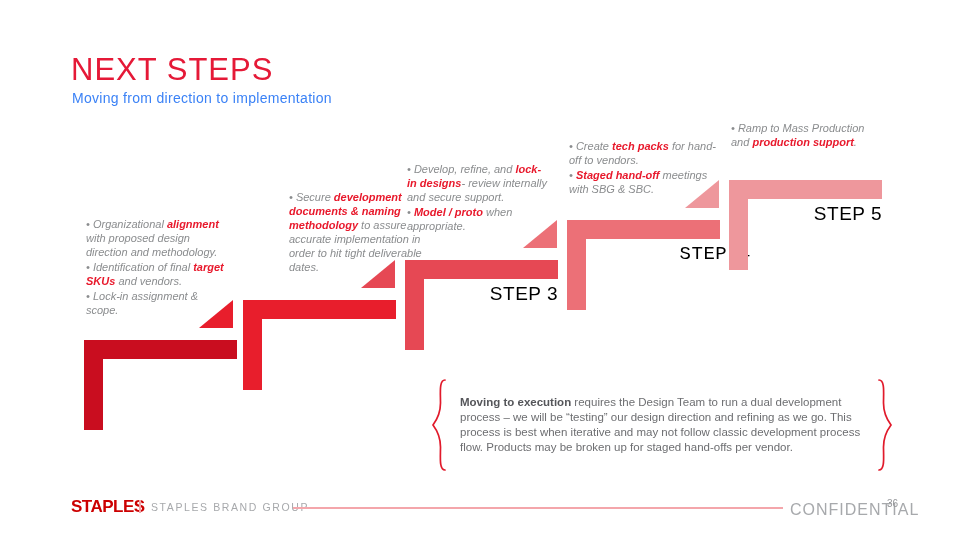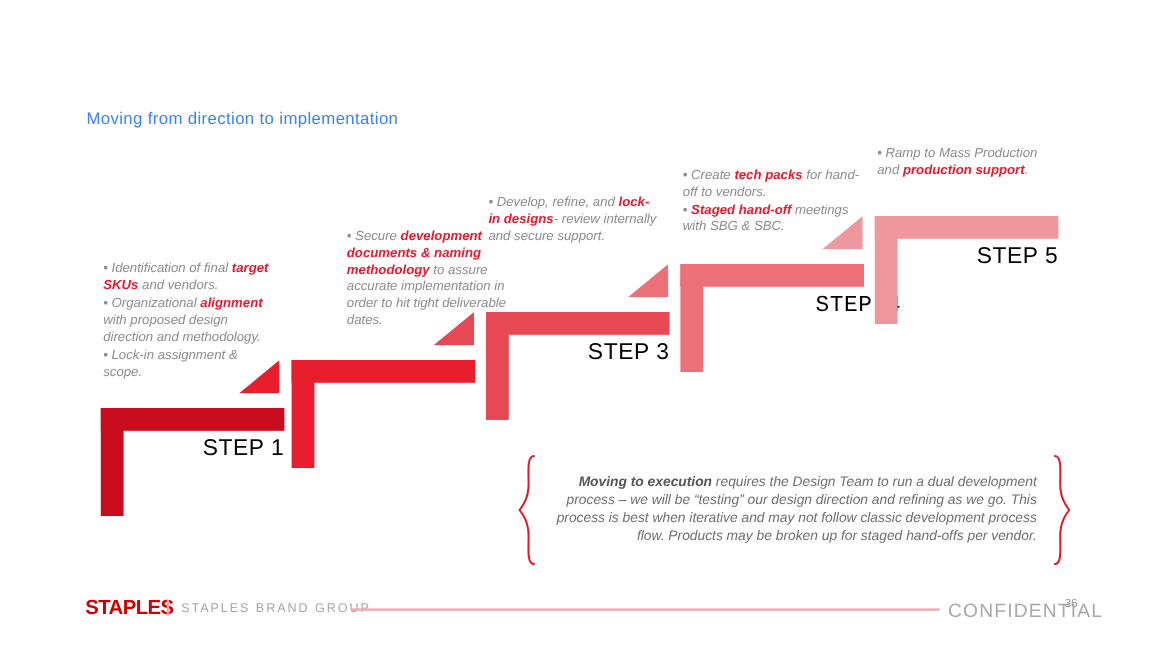--- a/index.html
+++ b/index.html
@@ -9,61 +9,62 @@
          letter-spacing:1px;color:#e51937;}
   .subtitle{position:absolute;left:72px;top:90px;font-size:14px;color:#3b82f6;letter-spacing:.3px;}
   #steps{position:absolute;left:0;top:0;width:960px;height:540px;}
   .vbar,.hbar,.tri{position:absolute;}
   .tri{clip-path:polygon(100% 0,100% 100%,0 100%);}
   .step-label{position:absolute;font-size:19px;color:#000000;letter-spacing:.5px;text-align:right;}
   .step-text{position:absolute;font-size:11px;line-height:14px;font-style:italic;color:#8a8c8e;}
   .step-text .red{color:#e8192c;font-weight:700;}
   .bullet{margin:0 0 1px 0;}
   .callout{position:absolute;left:430px;top:376px;width:464px;height:98px;display:flex;align-items:center;}
-  .callout-text{flex:1;padding:0 12px;text-align:right;font-size:11.5px;line-height:15px;
-                font-style:italic;color:#6d6e71;}
+  .callout-text{flex:1;padding:0 12px;text-align:left;font-size:11.5px;line-height:15px;
+                color:#6d6e71;}
   .callout-text .b{font-weight:700;color:#55565a;}
   .brace{flex:0 0 auto;}
   .footer{position:absolute;left:0;top:0;width:960px;height:540px;pointer-events:none;}
   .logo{position:absolute;left:71px;top:497px;font-size:17px;font-weight:800;color:#cc0001;
         letter-spacing:-.5px;}
   .footer-divider{position:absolute;left:139px;top:500px;width:2px;height:13px;background:#f0a3a8;}
   .brand{position:absolute;left:151px;top:501px;font-size:10.5px;letter-spacing:1.6px;color:#a7a9ac;}
   .footer-line{position:absolute;left:293px;top:507px;width:490px;height:2px;background:#f4a6ab;}
   .confidential{position:absolute;left:790px;top:501px;font-size:16px;letter-spacing:1px;color:#a7a9ac;}
   .page-number{position:absolute;left:871px;top:498px;font-size:10px;color:#939598;margin-left:16px;}
 </style>
 </head>
 <body>
 
 <div class="slide">
 
+  <h1 class="title">NEXT STEPS</h1>
   <div class="subtitle">Moving from direction to implementation</div>
 
   <div id="steps">
       <div class="vbar" style="left: 84px; top: 340px; width: 19px; height: 90px; background: rgb(201, 13, 31);"></div>
       <div class="hbar" style="left: 84px; top: 340px; width: 153px; height: 19px; background: rgb(201, 13, 31);"></div>
-      <div class="step-label" style="left: 94px; top: 363px; width: 143px;">STEP 1</div>
       <div class="step-text" style="left: 86px; top: 217px; width: 142px;">
+        <div class="bullet"><span>• Organizational </span><span class="red">alignment</span><span> with proposed design direction and methodology.</span></div>
         <div class="bullet"><span>• Identification of final </span><span class="red">target SKUs</span><span> and vendors.</span></div>
-        <div class="bullet"><span>• Organizational </span><span class="red">alignment</span><span> with proposed design direction and methodology.</span></div>
         <div class="bullet"><span>• Lock-in assignment &amp; scope.</span></div>
       </div>
       <div class="vbar" style="left: 243px; top: 300px; width: 19px; height: 90px; background: rgb(232, 30, 44);"></div>
       <div class="hbar" style="left: 243px; top: 300px; width: 153px; height: 19px; background: rgb(232, 30, 44);"></div>
       <div class="tri" style="left: 199px; top: 300px; width: 34px; height: 28px; background: rgb(232, 30, 44);"></div>
       <div class="step-text" style="left: 245px; top: 190px; width: 152px; margin-left: 44px;">
         <div class="bullet"><span>• Secure </span><span class="red">development documents &amp; naming methodology</span><span> to assure accurate implementation in order to hit tight deliverable dates.</span></div>
       </div>
       <div class="vbar" style="left: 405px; top: 260px; width: 19px; height: 90px; background: rgb(230, 72, 84);"></div>
       <div class="hbar" style="left: 405px; top: 260px; width: 153px; height: 19px; background: rgb(230, 72, 84);"></div>
       <div class="tri" style="left: 361px; top: 260px; width: 34px; height: 28px; background: rgb(230, 72, 84);"></div>
       <div class="step-label" style="left: 415px; top: 283px; width: 143px;">STEP 3</div>
       <div class="step-text" style="left: 407px; top: 162px; width: 142px;">
         <div class="bullet"><span>• Develop, refine, and </span><span class="red">lock-in designs</span><span>- review internally and secure support.</span></div>
+        <div class="bullet"><span>• </span><span class="red">Model / proto</span><span> when appropriate.</span></div>
       </div>
       <div class="vbar" style="left: 567px; top: 220px; width: 19px; height: 90px; background: rgb(236, 112, 119);"></div>
       <div class="hbar" style="left: 567px; top: 220px; width: 153px; height: 19px; background: rgb(236, 112, 119);"></div>
       <div class="tri" style="left: 523px; top: 220px; width: 34px; height: 28px; background: rgb(236, 112, 119);"></div>
       <div class="step-label" style="left: 608px; top: 243px; width: 143px; font-family: Liberation Mono, monospace;">STEP 4</div>
       <div class="step-text" style="left: 569px; top: 139px; width: 148px;">
         <div class="bullet"><span>• Create </span><span class="red">tech packs</span><span> for hand-off to vendors.</span></div>
         <div class="bullet"><span>• </span><span class="red">Staged hand-off</span><span> meetings with SBG &amp; SBC.</span></div>
       </div>
       <div class="vbar" style="left: 729px; top: 180px; width: 19px; height: 90px; background: rgb(238, 151, 156);"></div>

